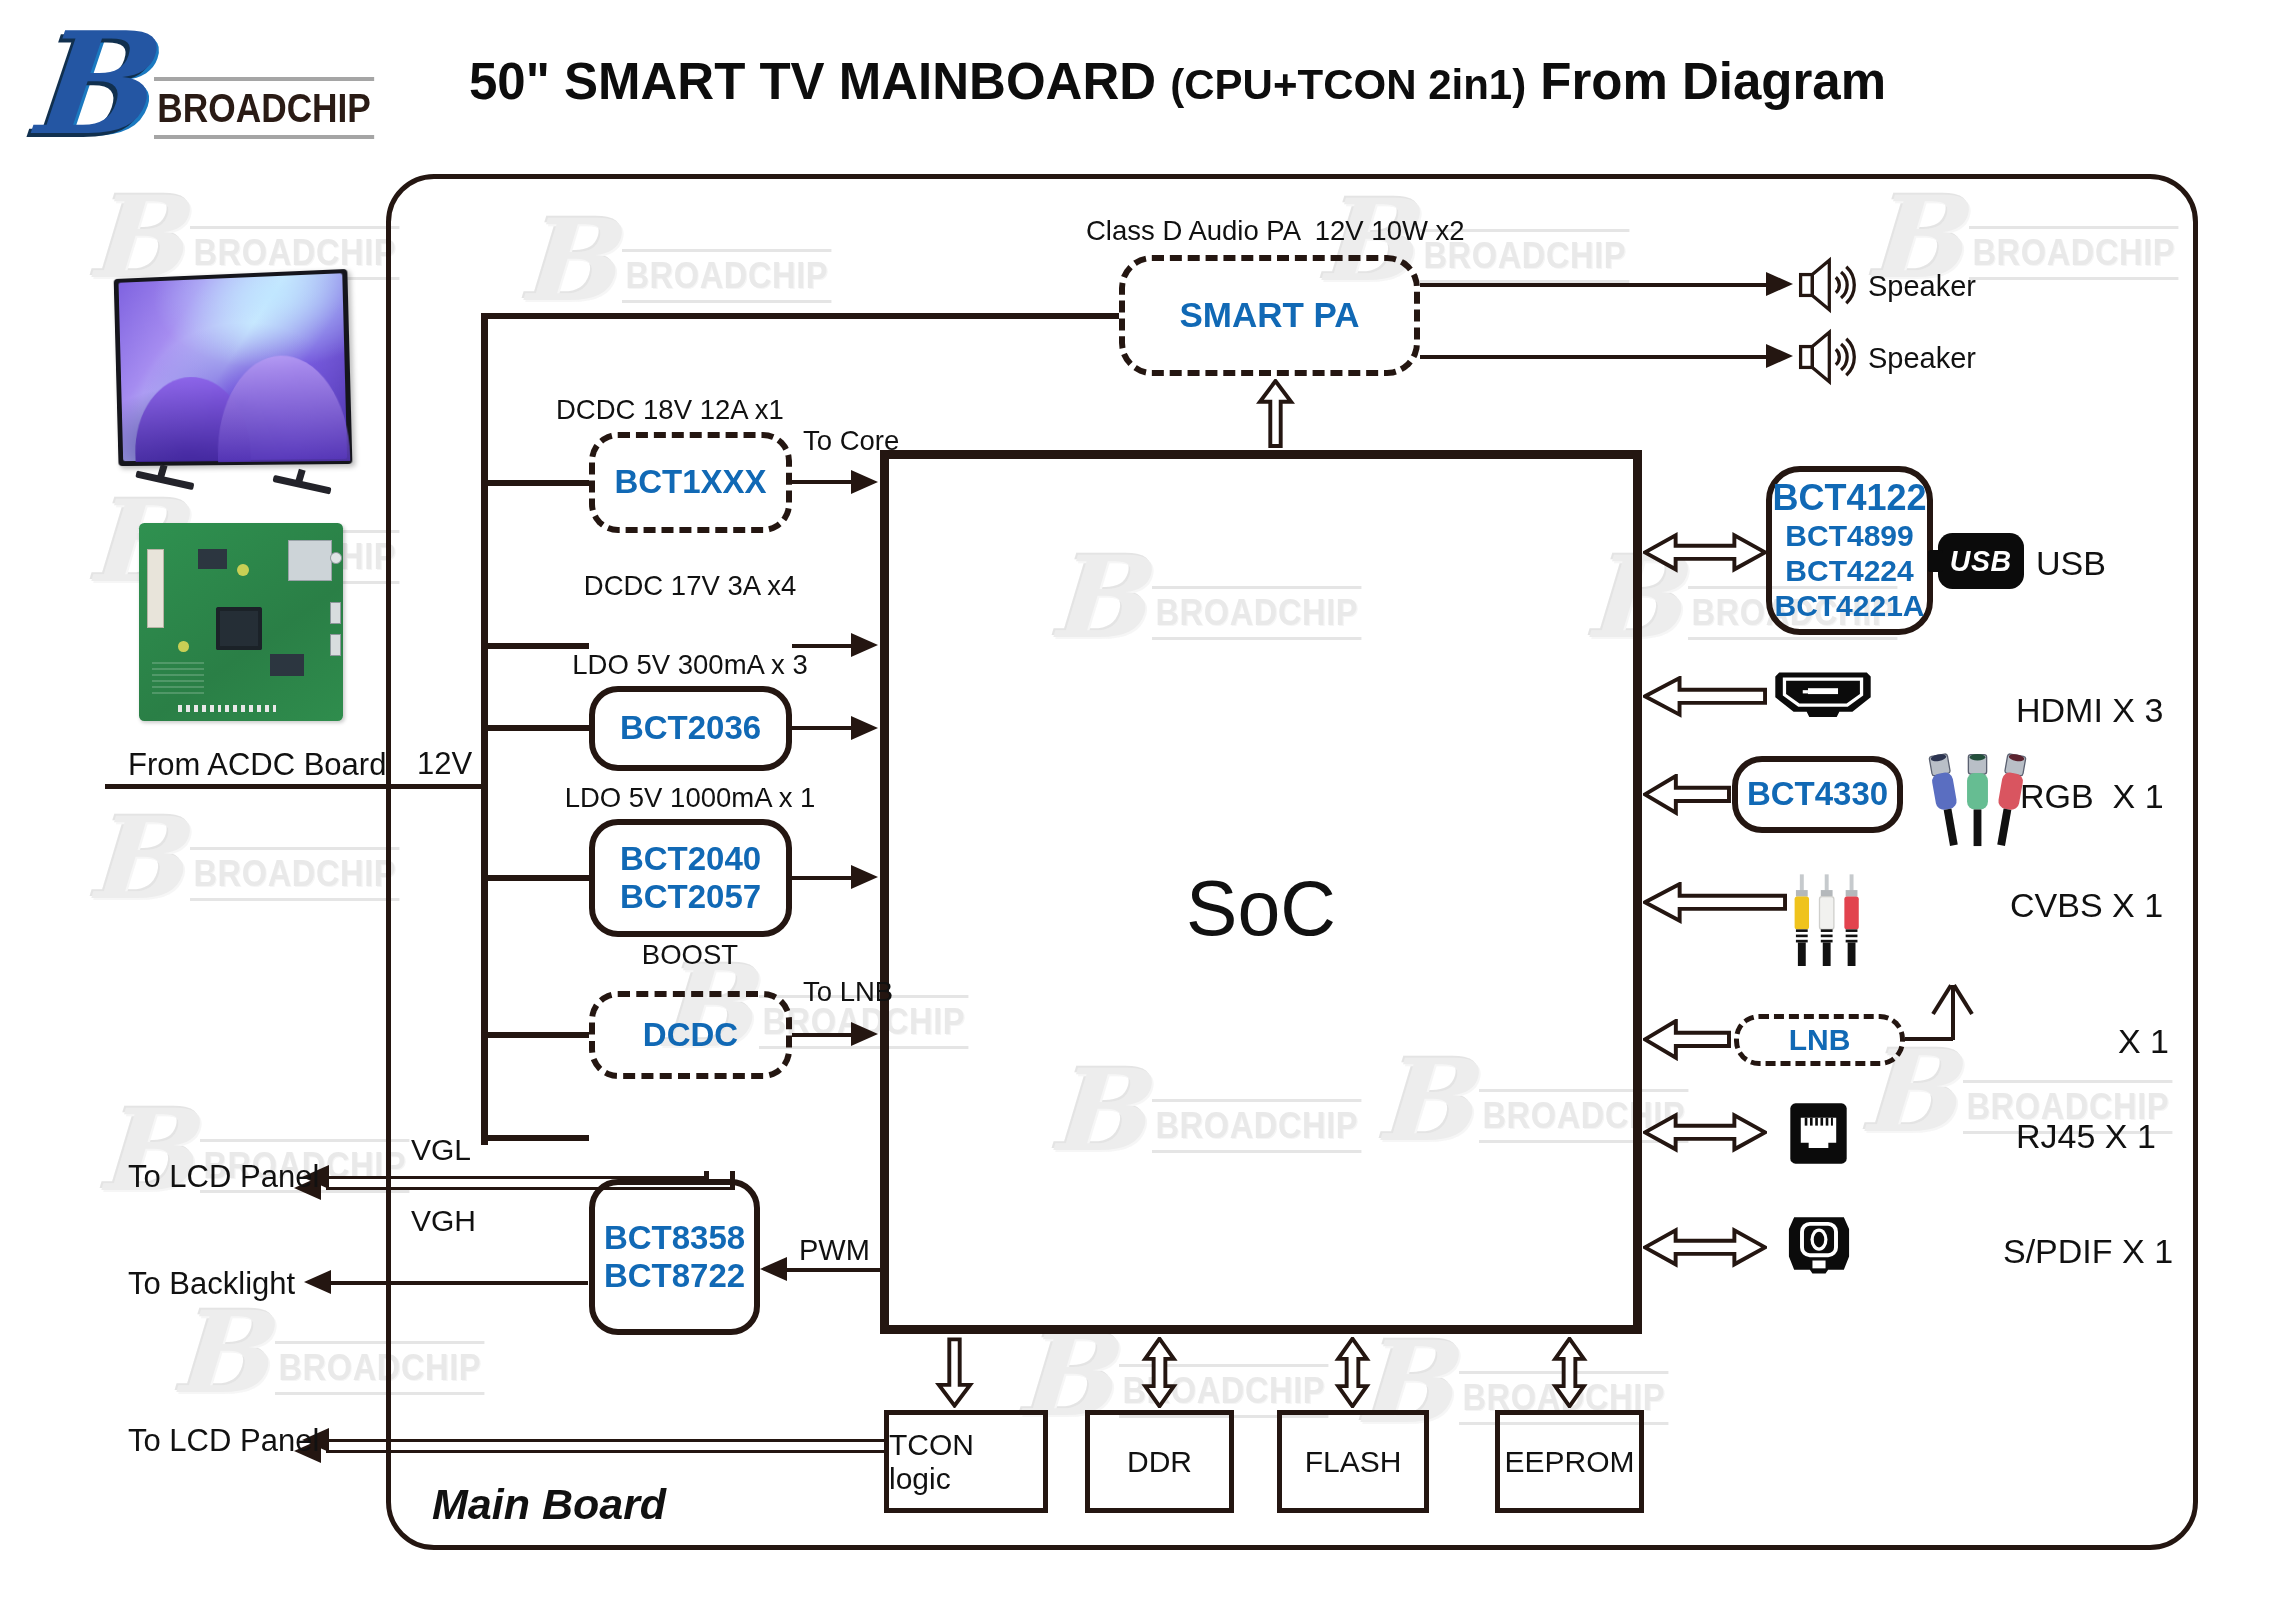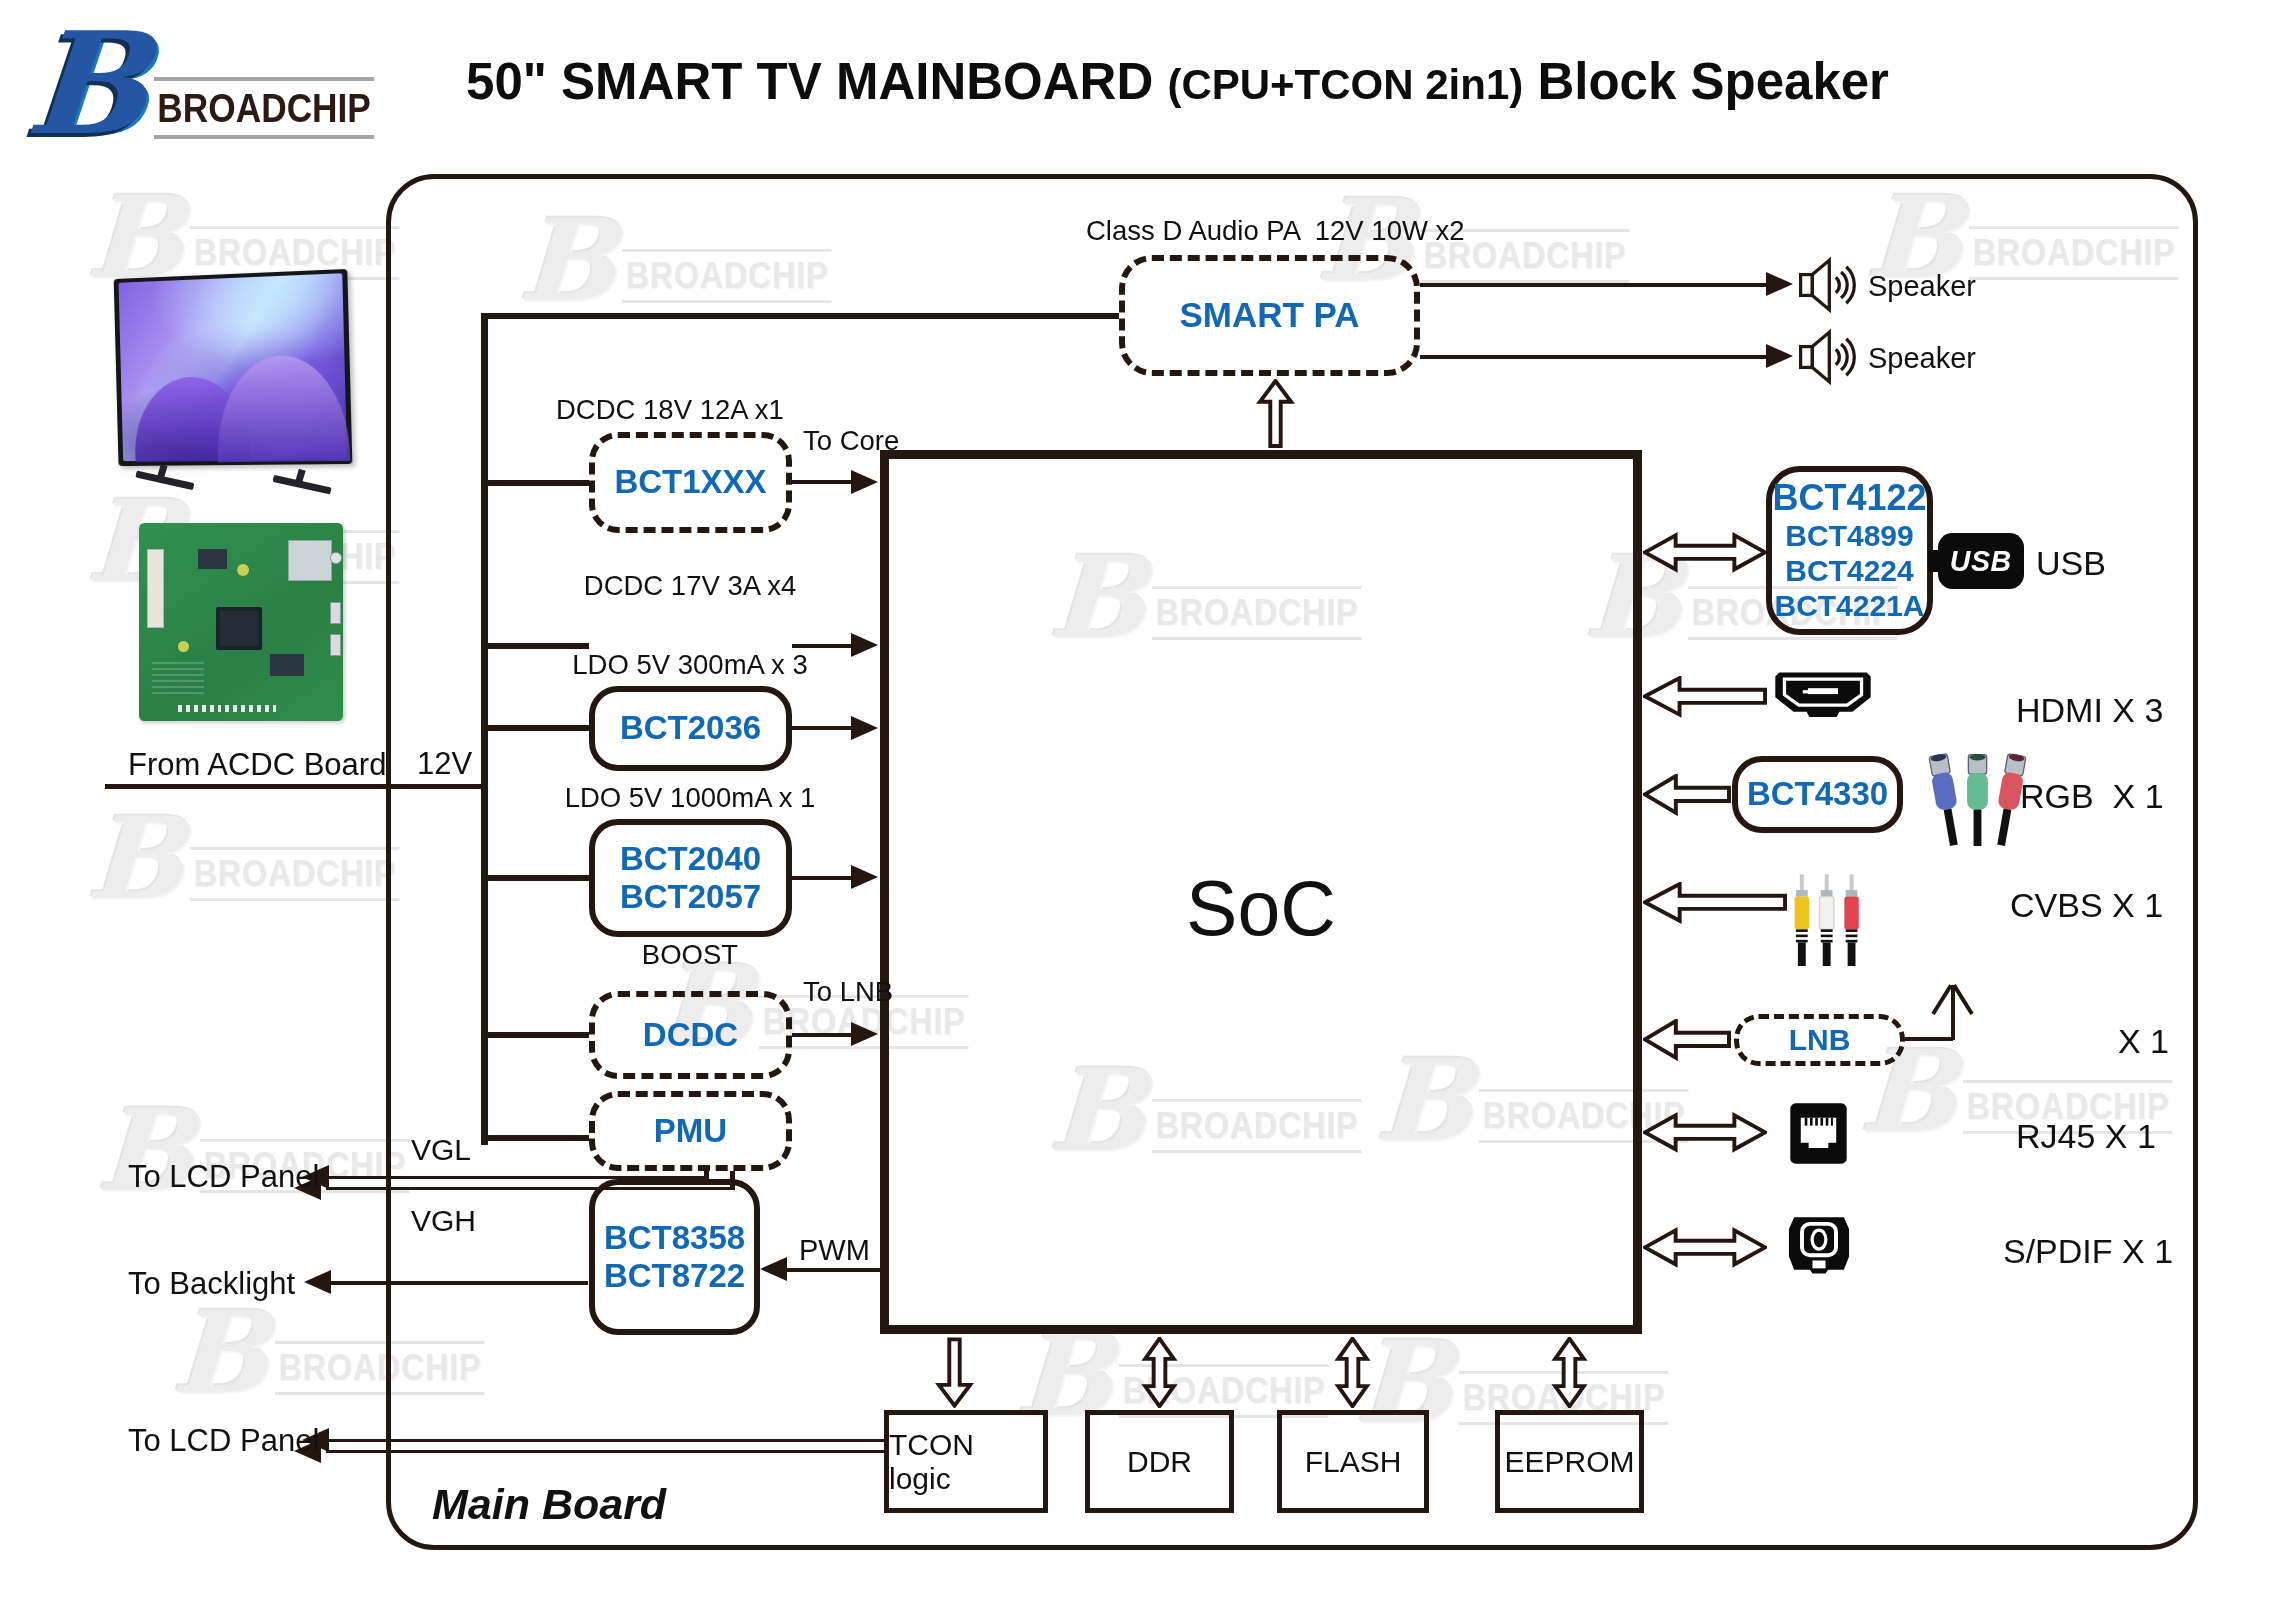--- a/index.html
+++ b/index.html
@@ -151,21 +151,21 @@
     </div>
   <div class="wm" style="left:1367px;top:1338px">
       <span class="wb">B</span>
       <span class="wt">BROADCHIP</span>
     </div>
 
   <div class="logo">
     <span class="lb">B</span>
     <span class="lt">BROADCHIP</span>
   </div>
-  <div class="title"><span class="t1">50" SMART TV MAINBOARD </span><span class="t2">(CPU+TCON 2in1)</span><span class="t1"> Block Speaker</span></div>
+  <div class="title"><span class="t1">50" SMART TV MAINBOARD </span><span class="t2">(CPU+TCON 2in1)</span><span class="t1"> From Diagram</span></div>
 
   <div class="tv">
     <div class="bezel">
       <div class="screen">
         <div class="wave"></div>
         <div class="wave2"></div>
       </div>
     </div>
     <div class="leg1"></div>
       <div class="leg2"></div>
@@ -229,23 +229,20 @@
 
   <div class="lbl" style="left:556px;top:939px;width:268px;text-align:center">BOOST</div>
   <div class="box dashed" style="left:589px;top:991px;width:203px;height:88px">
       <span class="chip">DCDC</span>
     </div>
   <div class="hl" style="left:484px;top:1032px;width:105px;height:5.9px"></div>
   <div class="hl" style="left:792px;top:1033px;width:62px;height:3.9px"></div>
   <div class="tr" style="left:851px;top:1022px"></div>
   <div class="lbl" style="left:803px;top:976px">To LNB</div>
 
-  <div class="box dashed" style="left:589px;top:1091px;width:203px;height:80px">
-      <span class="chip">PMU</span>
-    </div>
   <div class="hl" style="left:484px;top:1135px;width:105px;height:5.9px"></div>
 
   <div class="vl" style="left:704px;top:1171px;width:4.6px;height:9.2px"></div>
   <div class="vl" style="left:730px;top:1171px;width:4.6px;height:18.3px"></div>
   <div class="hl" style="left:326px;top:1176px;width:383px;height:3.3px"></div>
   <div class="hl" style="left:326px;top:1187px;width:409px;height:3.3px"></div>
   <div class="tl" style="left:302px;top:1165px"></div>
   <div class="tl" style="left:294px;top:1176px"></div>
   <div class="lbl" style="left:411px;top:1133px;font-size:30px">VGL</div>
   <div class="lbl" style="left:411px;top:1204px;font-size:30px">VGH</div>

